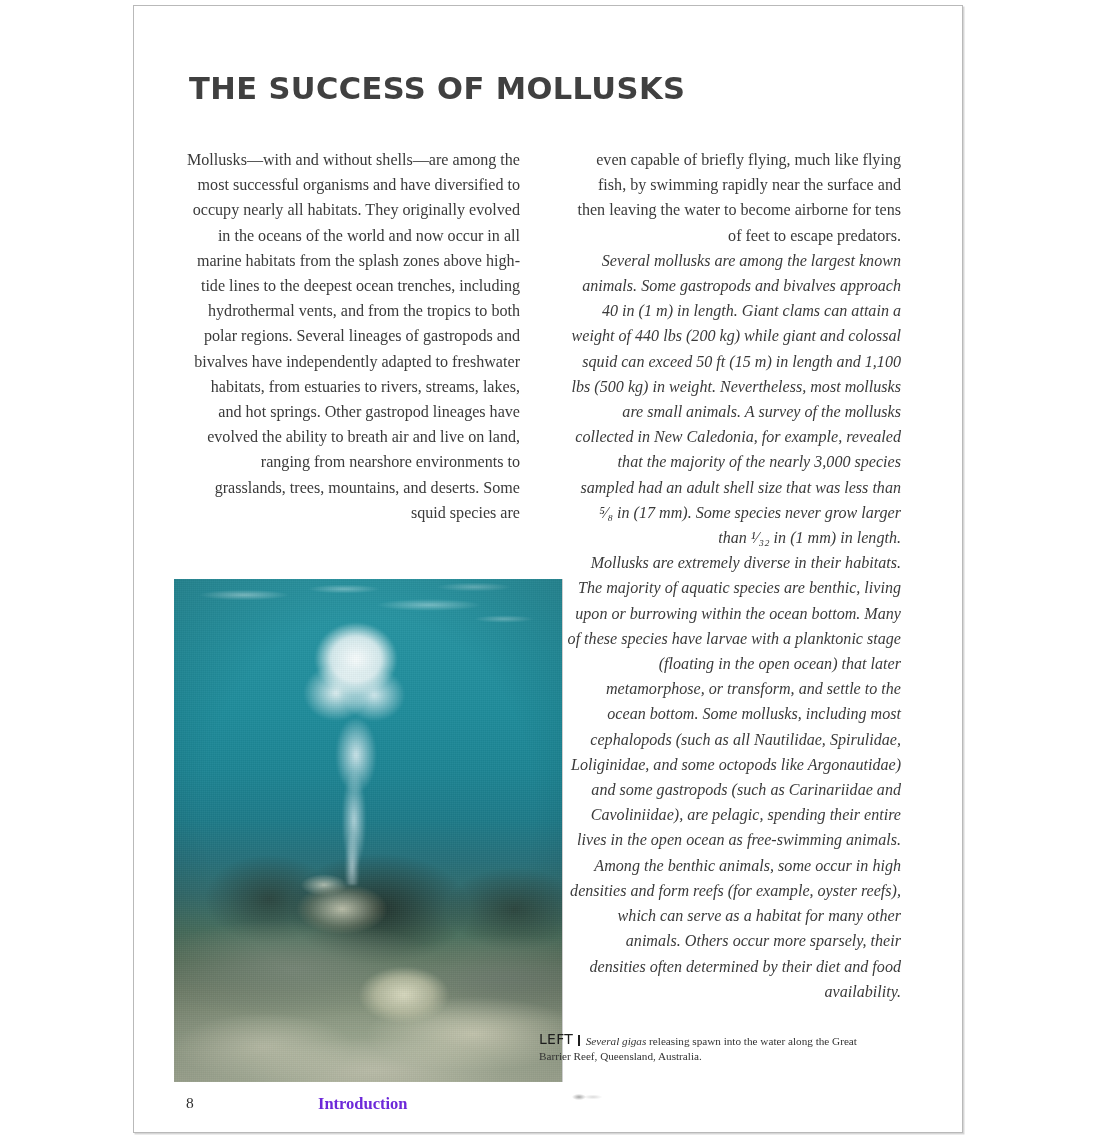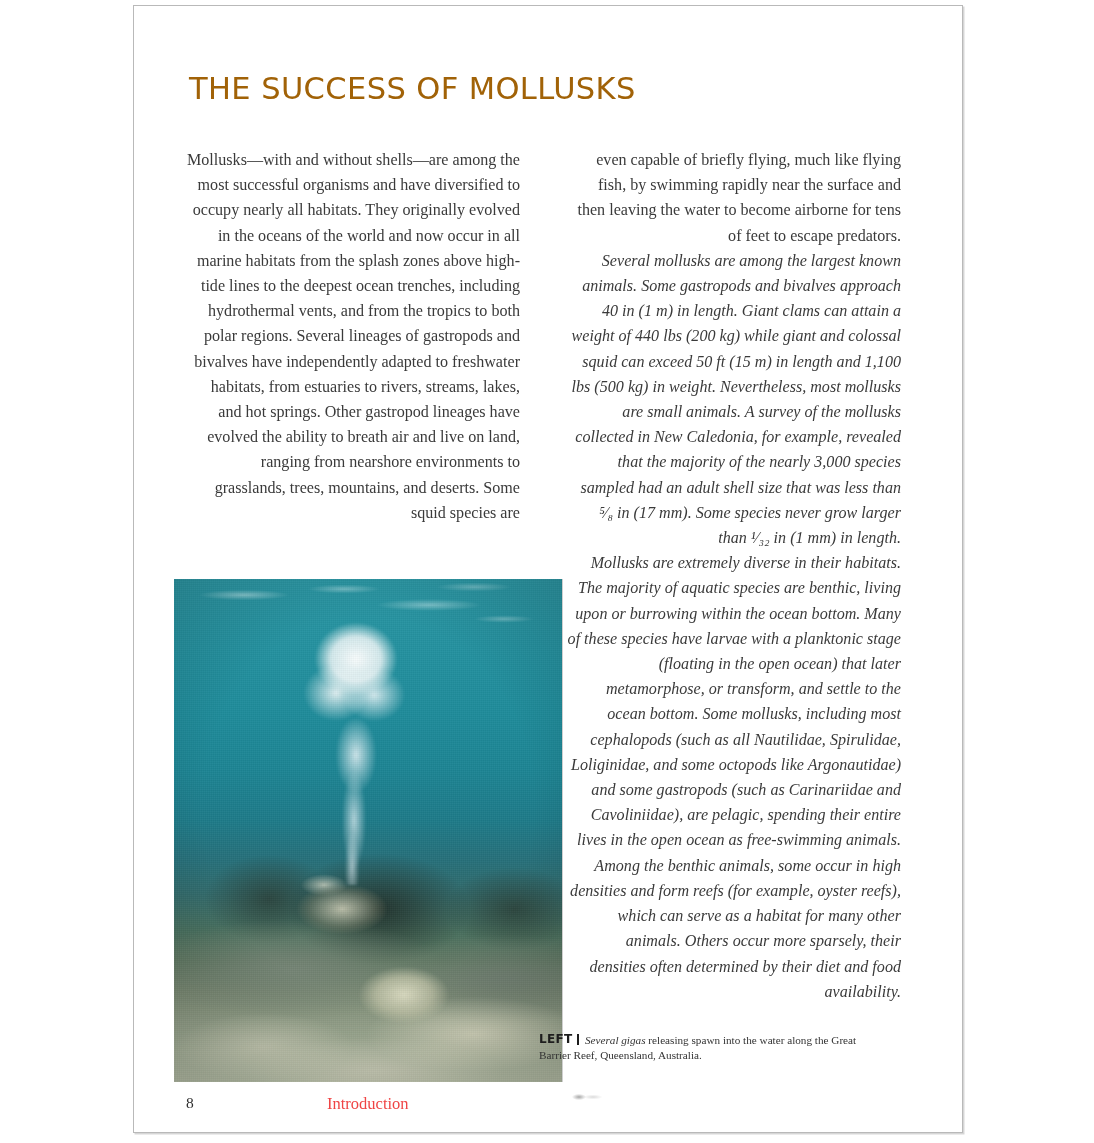--- a/index.html
+++ b/index.html
@@ -29,24 +29,24 @@
     overflow: hidden;
   }
 
   
   #headline {
     position: absolute;
     left: 55px;
     top: 46px;
     width: 700px;
     font-family: "DejaVu Sans", sans-serif;
-    font-weight: 400;
+    font-weight: 700;
     font-size: 30.5px;
     letter-spacing: 0.4px;
-    color: #a16207;
+    color: #404040;
     line-height: 1.1;
     white-space: nowrap;
   }
 
   
   .column {
     position: absolute;
     top: 141px;
     width: 334px;
     font-size: 16.1px;
@@ -177,22 +177,22 @@
     position: absolute;
     left: 405px;
     top: 1026px;
     width: 334px;
     font-size: 11.2px;
     line-height: 15.2px;
     color: #333333;
   }
   #caption-label {
     font-family: "DejaVu Sans", sans-serif;
-    font-weight: 700;
-    font-size: 12px;
+    font-weight: 400;
+    font-size: 14px;
     letter-spacing: 0.3px;
     color: #1d1d1d;
     vertical-align: 1px;
   }
   #caption-rule {
     display: inline-block;
     width: 1.5px;
     height: 11px;
     background: #1d1d1d;
     vertical-align: -1px;
@@ -210,24 +210,25 @@
   }
   #folio {
     position: absolute;
     left: 0;
     top: 0;
     font-size: 15.5px;
     color: #2f2f2f;
   }
   #running-head {
     position: absolute;
-    left: 141px;
+    left: 132px;
     top: 0;
     font-size: 16.5px;
-    color: #ef4444;
+    color: #6d28d9;
+    font-weight: bold;
   }
   #footer-smudge {
     position: absolute;
     left: 385px;
     top: -3px;
     width: 34px;
     height: 12px;
     background: radial-gradient(ellipse 9px 4px at 8px 6px, rgba(60,60,60,0.45) 0%, rgba(60,60,60,0) 78%),
                 radial-gradient(ellipse 12px 3px at 22px 6px, rgba(90,90,90,0.22) 0%, rgba(90,90,90,0) 80%);
   }

